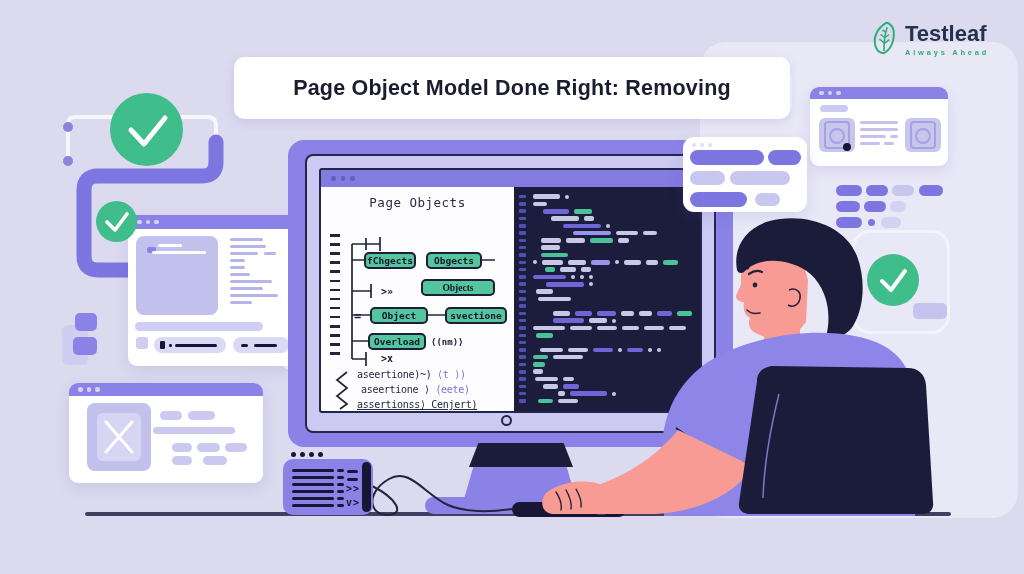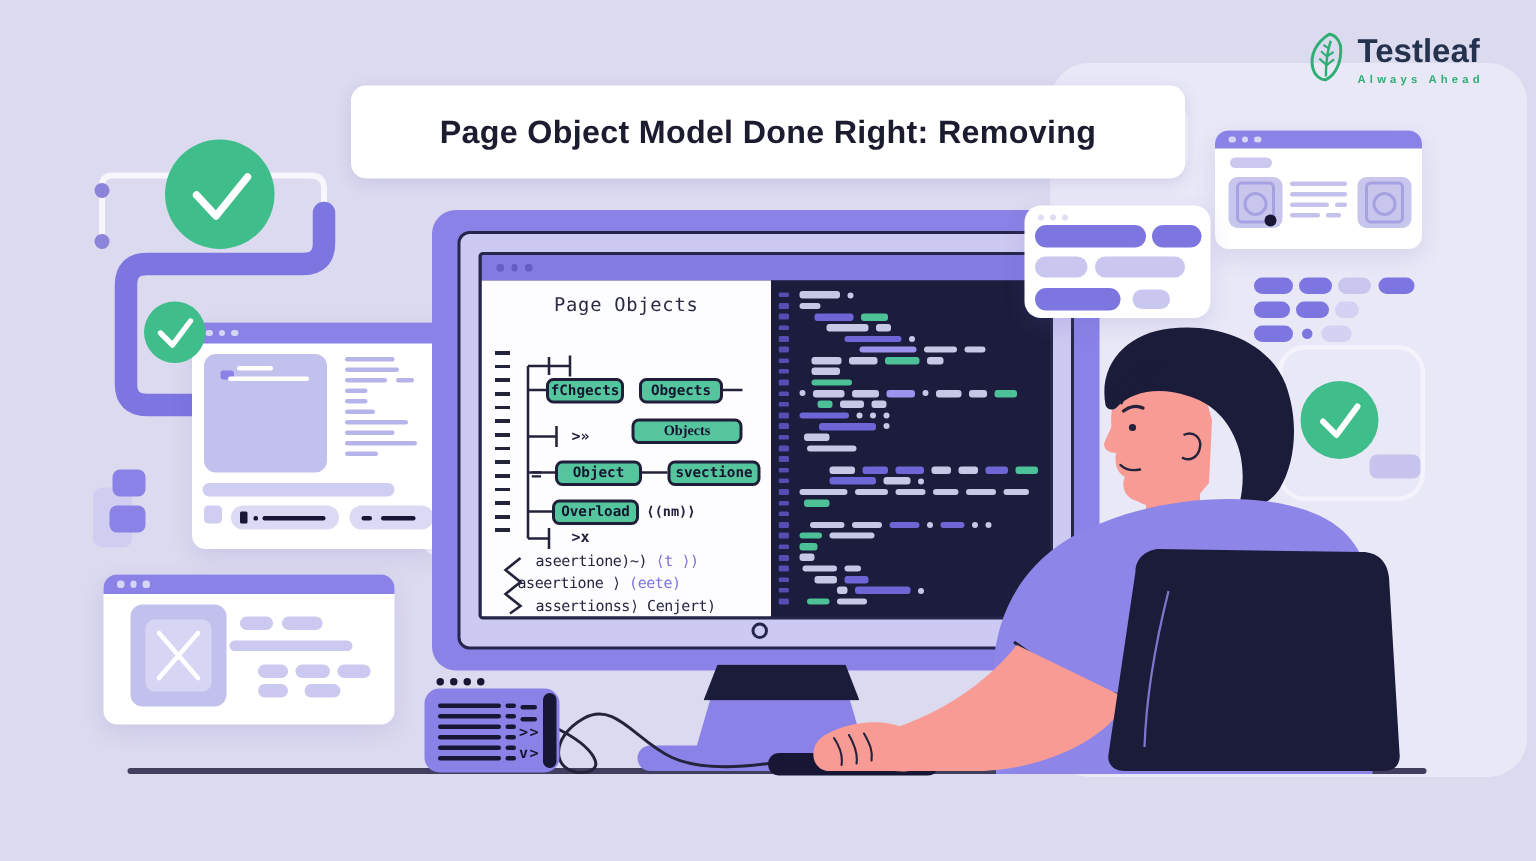--- a/index.html
+++ b/index.html
@@ -301,22 +301,22 @@
       <div class="obox" style="left:105px;top:65px;width:56px;height:17px;">Obgects</div>
       <div class="obox" style="left:100px;top:92px;width:74px;height:17px;font-family:Liberation Serif, serif;">Objects</div>
       <div class="obox" style="left:49px;top:120px;width:58px;height:17px;">Object</div>
       <div class="obox" style="left:124px;top:120px;width:62px;height:17px;">svectione</div>
       <div class="obox" style="left:47px;top:146px;width:58px;height:17px;">Overload</div>
       <div class="sym" style="left:60px;top:99px;">&gt;»</div>
       <div class="sym" style="left:33px;top:122px;font-size:12px;">=</div>
       <div class="sym" style="left:110px;top:150px;font-size:9px;">⟨(nm)⟩</div>
       <div class="sym" style="left:60px;top:166px;">&gt;x</div>
       <div class="assert" style="left:36px;top:182px;"><span>aseertione)~)</span> <span class="pp">⟨t ⟩)</span></div>
-      <div class="assert" style="left:24px;top:197px;text-align:right;"><span>aseertione ⟩</span> <span class="pp">(eete)</span></div>
-      <div class="assert" style="left:36px;top:212px;"><span>assertionss⟩ Cenjert)</span> <span class="pp"></span></div>
+      <div class="assert" style="left:40px;top:197px;text-align:right;"><span>aseertione ⟩</span> <span class="pp">(eete)</span></div>
+      <div class="assert" style="left:36px;top:212px;text-decoration:underline;"><span>assertionss⟩ Cenjert)</span> <span class="pp"></span></div>
     </div>
 
     <div class="panel-right" id="code-panel">
         <div class="code-line">
           <span class="no"></span>
           <b style="width: 27px; background: var(--code-l);"></b>
           <b style="width: 4px; height: 4.2px; background: var(--code-l);"></b>
         </div>
         <div class="code-line">
           <span class="no"></span>

